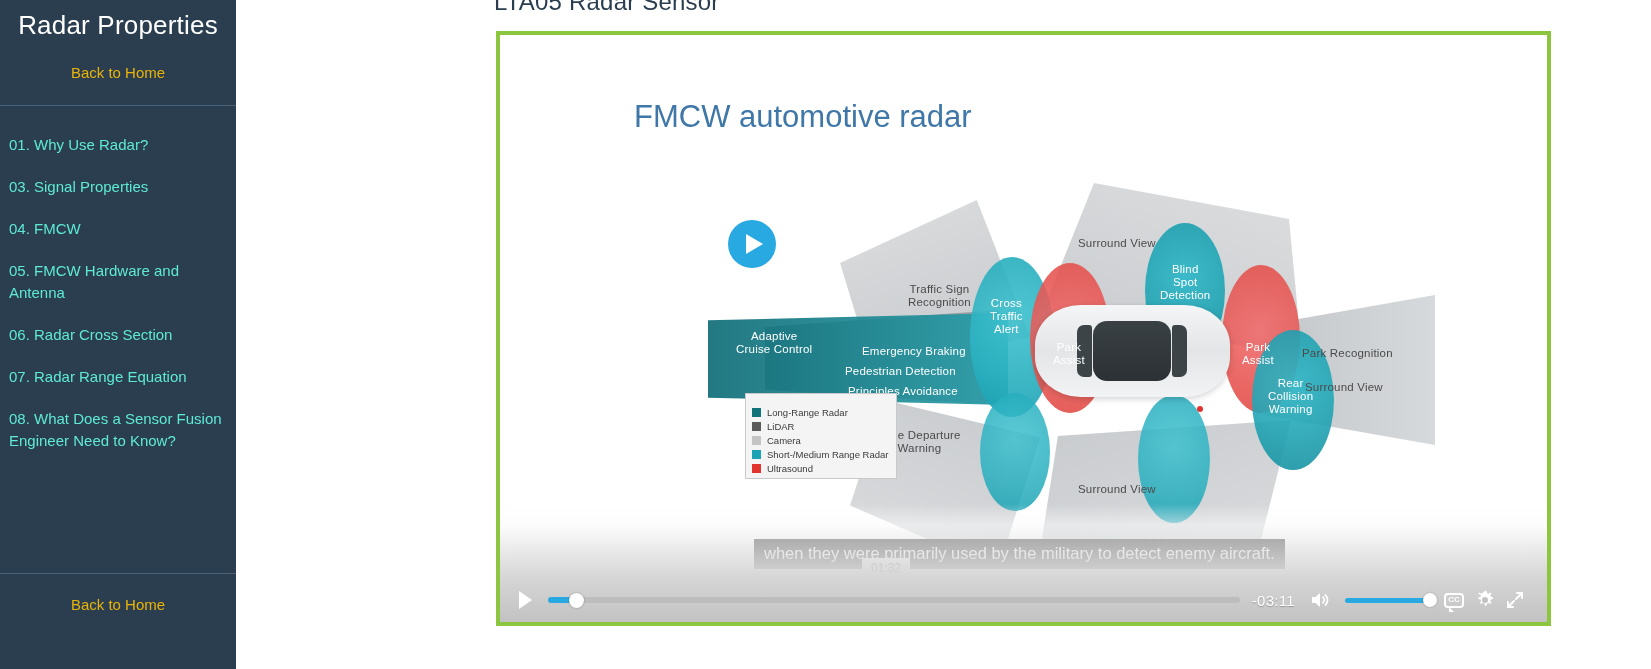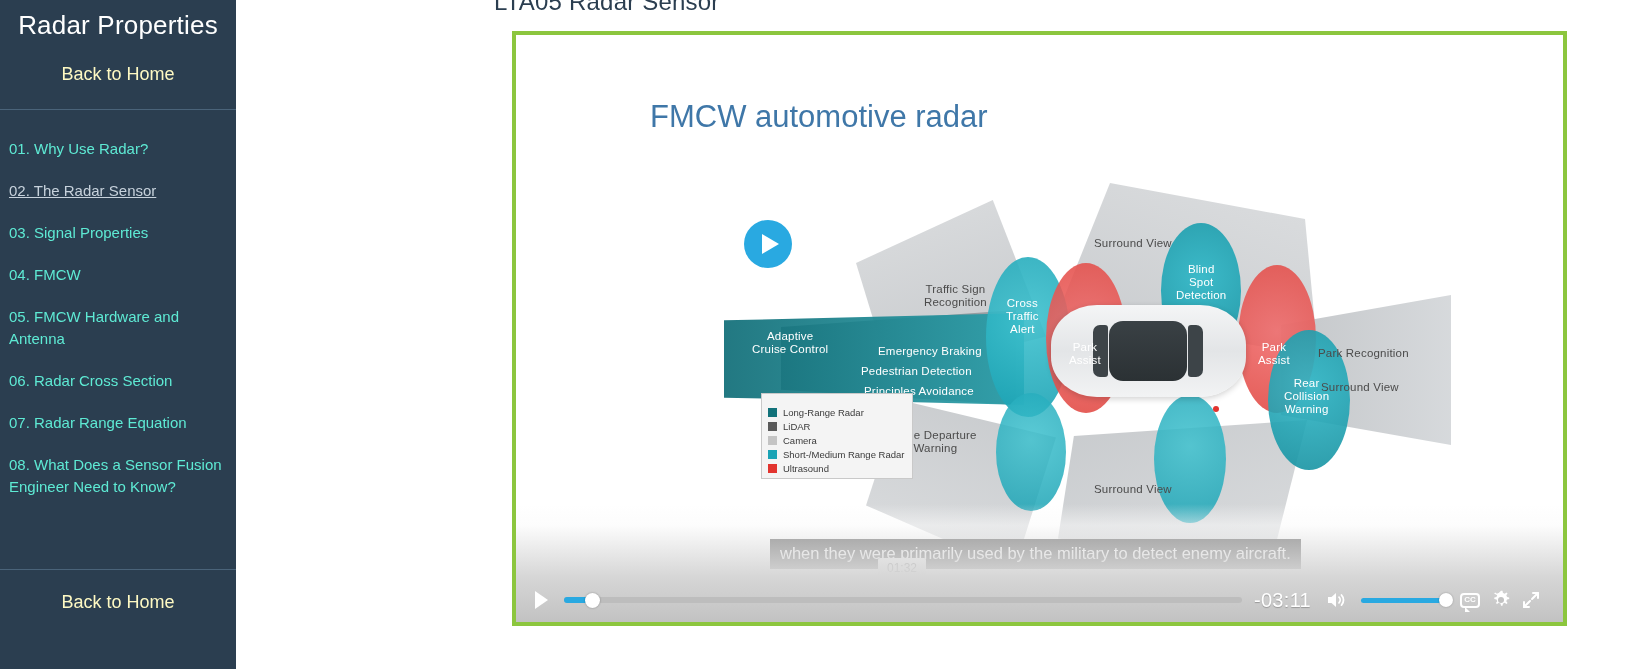--- a/index.html
+++ b/index.html
@@ -26,22 +26,22 @@
     font-weight: 400;
     letter-spacing: 0.2px;
     text-align: center;
     padding: 8px 10px 0 10px;
     margin: 0;
     line-height: 34px;
   }
   .home-link {
     display: block;
     text-align: center;
-    color: #fef9c3;
-    font-size: 18px;
+    color: #eab308;
+    font-size: 15px;
     text-decoration: none;
     padding: 22px 10px 24px 10px;
     cursor: pointer;
   }
   .sb-divider {
     height: 1px;
     background: #4a6379;
     margin: 0;
   }
   #nav-list {
@@ -84,21 +84,20 @@
   }
 
   
   #video-player {
     position: absolute;
     left: 260px; top: 31px;
     width: 1055px; height: 595px;
     border: 4px solid #8cc63e;
     background: #ffffff;
     overflow: hidden;
-    margin-left: 16px;
   }
   #video-stage {
     position: absolute; left: 0; top: 0; right: 0; bottom: 0;
     background: #ffffff;
     overflow: hidden;
   }
 
   
   #slide-headline {
     position: absolute;
@@ -290,21 +289,21 @@
     left: 4.1%; top: 50%;
     width: 15px; height: 15px;
     margin-left: -7px; margin-top: -7.5px;
     border-radius: 50%;
     background: #ffffff;
     box-shadow: 0 0 2px rgba(0,0,0,.35);
     cursor: pointer;
   }
   #remaining-time {
     color: #ffffff;
-    font-size: 20px;
+    font-size: 15px;
     flex: 0 0 auto;
     margin-right: 14px;
     text-shadow: 0 1px 1px rgba(0,0,0,.25);
     letter-spacing: .3px;
   }
   .ctrl-icon {
     flex: 0 0 auto;
     width: 24px; height: 24px;
     display: flex; align-items: center; justify-content: center;
     cursor: pointer;
@@ -362,23 +361,20 @@
   <nav id="sidebar">
     <h1 id="sidebar-title">Radar Properties</h1>
 
     <a class="home-link">Back to Home</a>
 
     <div class="sb-divider"></div>
 
     <ul id="nav-list">
       <li>
         <a class="nav-link">01. Why Use Radar?</a>
-      </li>
-      <li>
-        <a class="nav-link active">02. The Radar Sensor</a>
       </li>
       <li>
         <a class="nav-link">03. Signal Properties</a>
       </li>
       <li>
         <a class="nav-link">04. FMCW</a>
       </li>
       <li>
         <a class="nav-link">05. FMCW Hardware and Antenna</a>
       </li>

